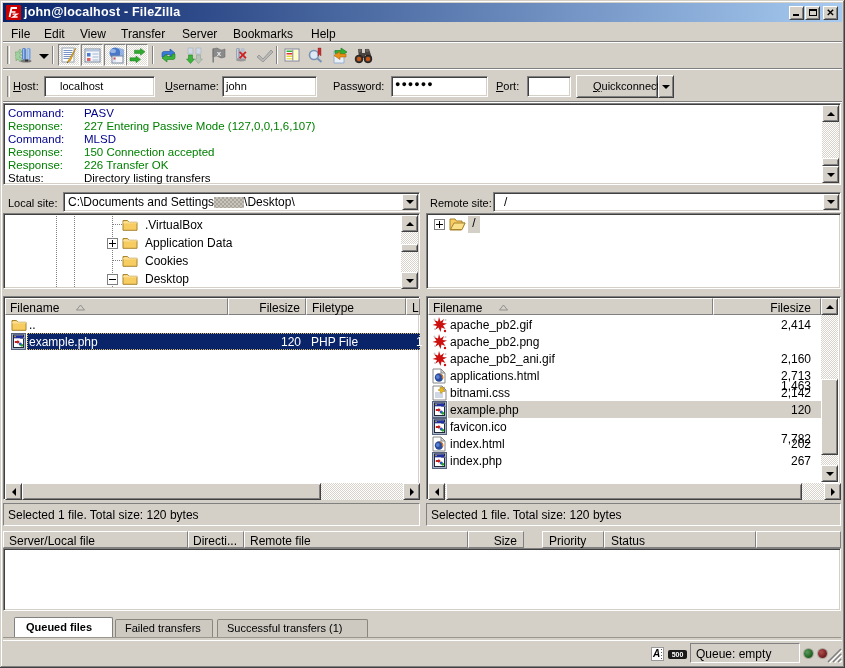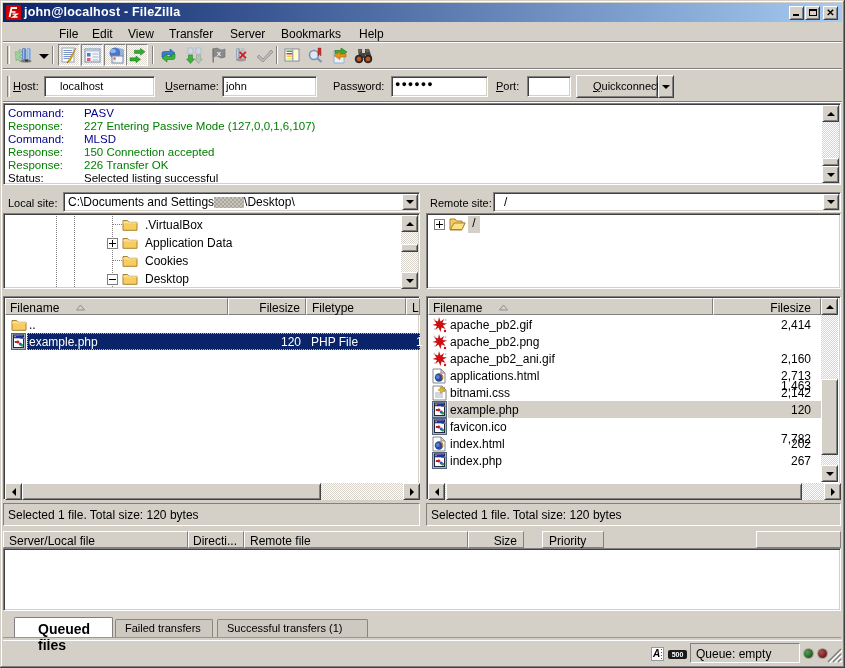--- a/index.html
+++ b/index.html
@@ -47,21 +47,21 @@
 </div>
 <div class="abs" style="left:24px;top:5px;font-size:12.5px;font-weight:bold;color:#fff;letter-spacing:0.2px;">john@localhost - FileZilla</div>
 <div class="abs raised" style="left:789px;top:6px;width:15px;height:14px;">
       <div class="abs" style="left:3px;bottom:3px;width:6px;height:2px;background:#000;"></div>
     </div>
 <div class="abs raised" style="left:805px;top:6px;width:15px;height:14px;">
       <div class="abs" style="left:3px;top:2px;width:8px;height:7px;border:1px solid #000;border-top-width:2px;"></div>
     </div>
 <div class="abs raised" style="left:823px;top:6px;width:15px;height:14px;font-size:10px;font-weight:bold;text-align:center;line-height:12px;">✕</div>
 
-<div class="abs" style="left:3px;top:22px;width:744px;height:19px;margin-left:48px;">
+<div class="abs" style="left:3px;top:22px;width:744px;height:19px;">
   <span class="abs" style="left:8px;top:5px;">File</span>
   <span class="abs" style="left:41px;top:5px;">Edit</span>
   <span class="abs" style="left:77px;top:5px;">View</span>
   <span class="abs" style="left:118px;top:5px;">Transfer</span>
   <span class="abs" style="left:179px;top:5px;">Server</span>
   <span class="abs" style="left:230px;top:5px;">Bookmarks</span>
   <span class="abs" style="left:308px;top:5px;">Help</span>
 </div>
 <div class="abs" style="left:3px;top:41px;width:839px;height:1px;background:#808080;"></div>
 <div class="abs" style="left:3px;top:42px;width:839px;height:1px;background:#fff;"></div>
@@ -221,21 +221,21 @@
 </div>
 <div class="abs" style="left:3px;top:101px;width:839px;height:1px;background:#808080;"></div>
 <div class="abs" style="left:3px;top:102px;width:839px;height:1px;background:#fff;"></div>
 
 <div class="abs sunken" id="log" style="left:3px;top:103px;width:838px;height:82px;font-size:11.5px;">
   <div class="abs" style="left:4px;top:3px;line-height:13px;white-space:pre;"><span style="color:#00008b;">Command:</span><span class="abs" style="left:76px;color:#00008b;">PASV</span>
 <span style="color:#008000;">Response:</span><span class="abs" style="left:76px;color:#008000;">227 Entering Passive Mode (127,0,0,1,6,107)</span>
 <span style="color:#00008b;">Command:</span><span class="abs" style="left:76px;color:#00008b;">MLSD</span>
 <span style="color:#008000;">Response:</span><span class="abs" style="left:76px;color:#008000;">150 Connection accepted</span>
 <span style="color:#008000;">Response:</span><span class="abs" style="left:76px;color:#008000;">226 Transfer OK</span>
-<span style="color:#000;">Status:</span><span class="abs" style="left:76px;color:#000;">Selected listing successful</span></div>
+<span style="color:#000;">Status:</span><span class="abs" style="left:76px;color:#000;">Directory listing transfers</span></div>
 
   <div class="abs" style="right:1px;top:1px;width:17px;height:78px;">
     <div class="abs track" style="left:0;top:0;width:17px;height:78px;"></div>
     <div class="abs raised sbbtn" style="left:0;top:0;width:17px;height:17px;">
           <div class="arrow-up"></div>
         </div>
     <div class="abs raised" style="left:0;top:53px;width:17px;height:8px;"></div>
     <div class="abs raised sbbtn" style="left:0;top:61px;width:17px;height:17px;">
           <div class="arrow-dn"></div>
         </div>
@@ -548,26 +548,29 @@
         </div>
     <div class="abs raisedlite" style="left:241px;top:0;width:224px;height:17px;">
           <span class="abs" style="left:5px;top:2px;">Remote file</span>
         </div>
     <div class="abs raisedlite" style="left:465px;top:0;width:56px;height:17px;">
           <span class="abs" style="right:6px;top:2px;">Size</span>
         </div>
     <div class="abs raisedlite" style="left:539px;top:0;width:62px;height:17px;">
           <span class="abs" style="left:6px;top:2px;">Priority</span>
         </div>
+    <div class="abs raisedlite" style="left:601px;top:0;width:152px;height:17px;">
+          <span class="abs" style="left:6px;top:2px;">Status</span>
+        </div>
     <div class="abs raisedlite" style="left:753px;top:0;width:85px;height:17px;"></div>
   </div>
   <div class="abs sunken" style="left:0;top:18px;width:838px;height:63px;"></div>
 
   <div class="abs" style="left:11px;top:87px;width:99px;height:20px;background:#fff;border:1px solid #808080;border-bottom:none;border-radius:2px 2px 0 0;box-shadow:inset 1px 1px 0 #fff;">
-        <span class="abs" style="left:23px;top:3px;font-weight:bold;font-size:14px;">Queued files</span>
+        <span class="abs" style="left:11px;top:3px;font-weight:bold;font-size:11px;">Queued files</span>
       </div>
   <div class="abs" style="left:112px;top:89px;width:98px;height:18px;background:#cdc9c1;border:1px solid #8a867e;border-bottom:none;border-radius:2px 2px 0 0;">
         <span class="abs" style="left:9px;top:2px;font-size:11px;">Failed transfers</span>
       </div>
   <div class="abs" style="left:214px;top:89px;width:151px;height:18px;background:#cdc9c1;border:1px solid #8a867e;border-bottom:none;border-radius:2px 2px 0 0;">
         <span class="abs" style="left:9px;top:2px;font-size:11px;">Successful transfers (1)</span>
       </div>
   <div class="abs" style="left:0;top:107px;width:838px;height:1px;background:#9a968e;"></div>
 </div>
 

